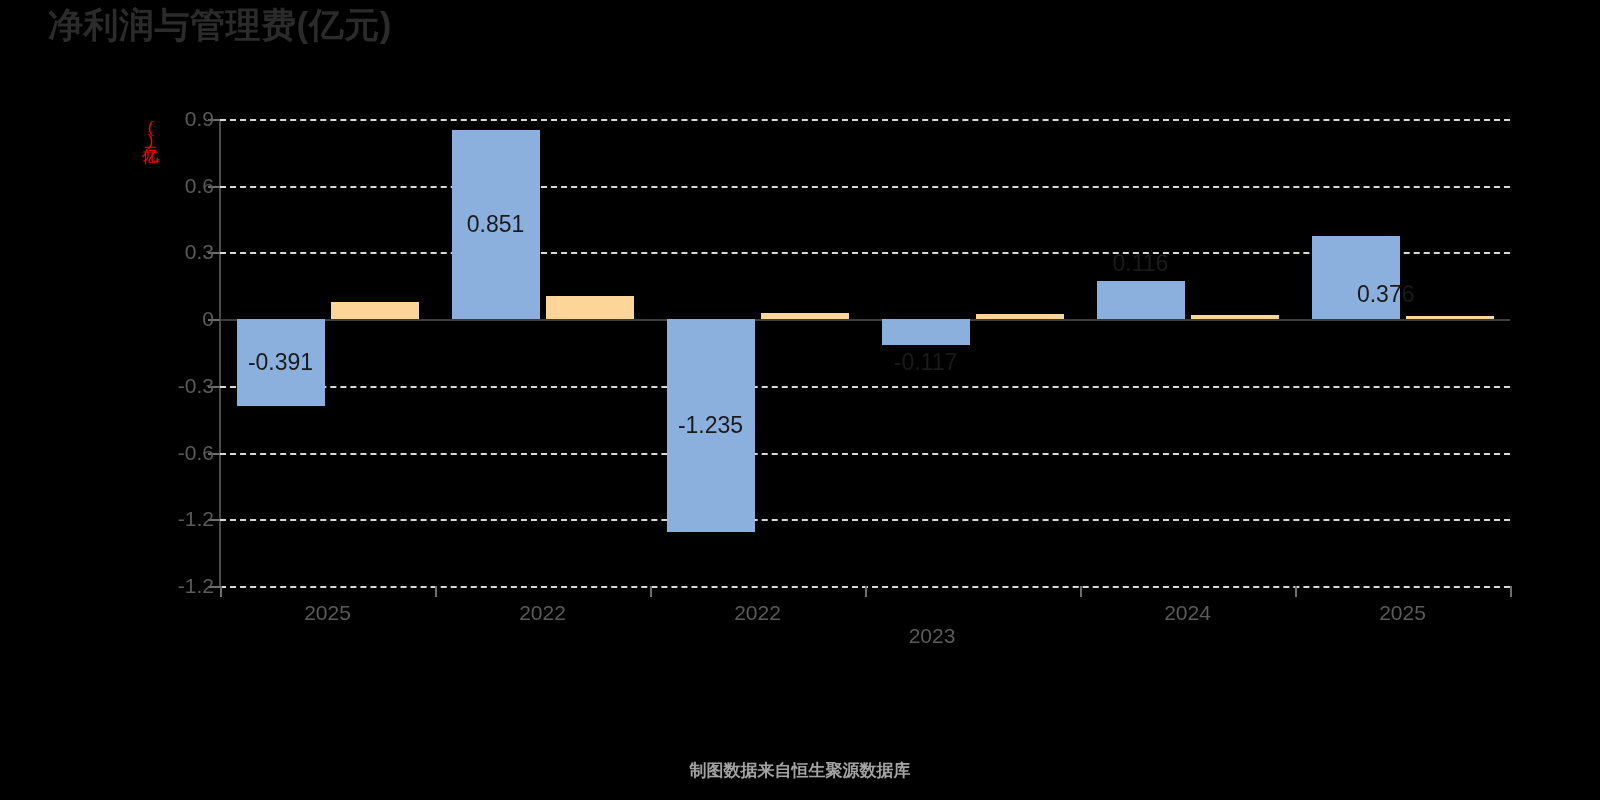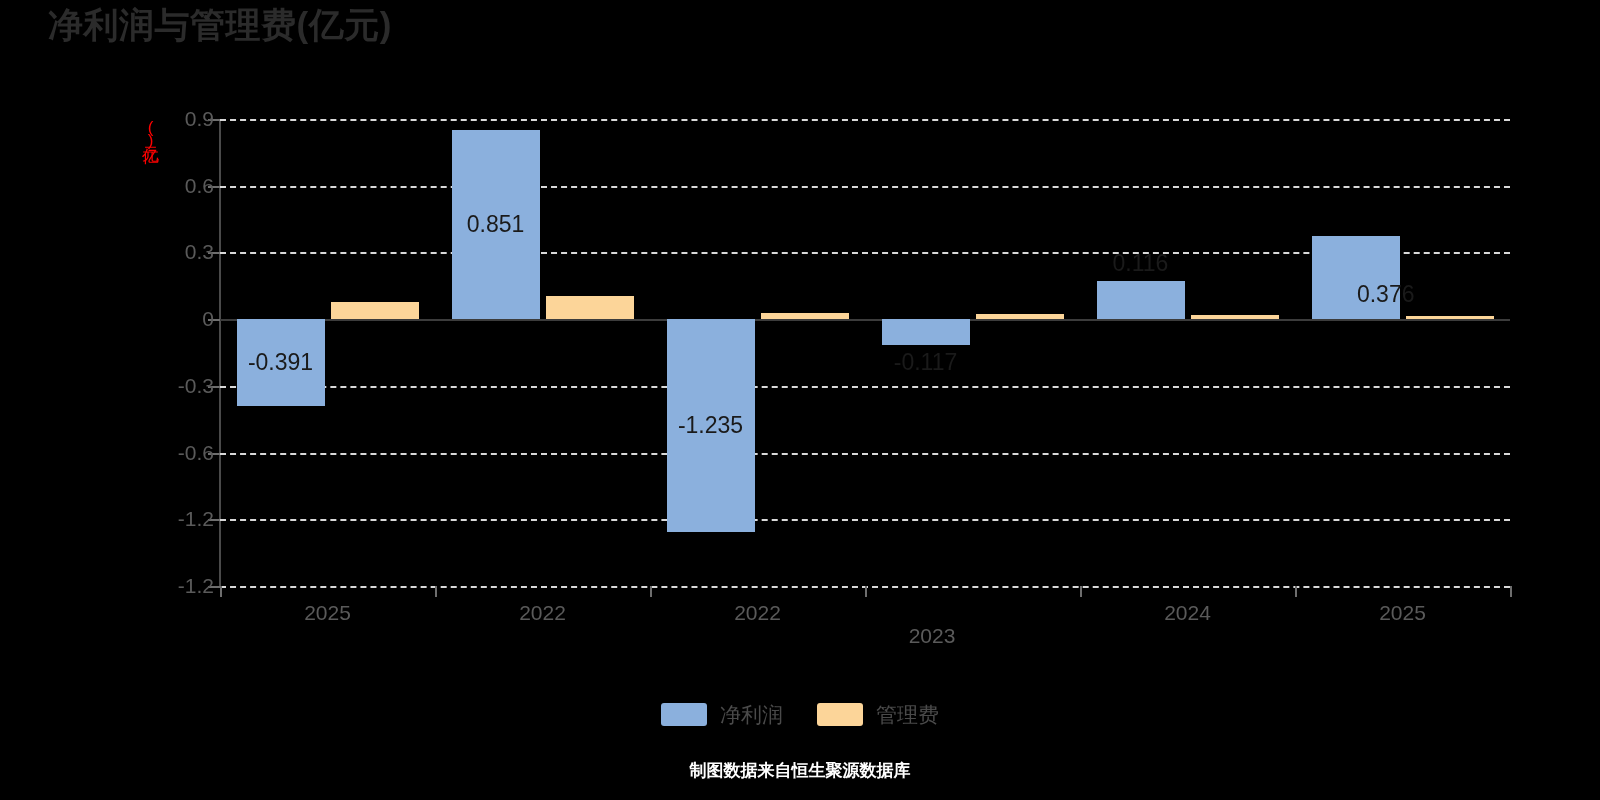--- a/index.html
+++ b/index.html
@@ -169,21 +169,21 @@
     white-space: nowrap;
   }
 
   
   #footer-note {
     position: absolute;
     left: 0;
     top: 761px;
     width: 1600px;
     text-align: center;
-    color: #ffffff;
+    color: #a3a3a3;
     font-size: 17px;
     font-weight: bold;
     line-height: 20px;
     white-space: nowrap;
   }
 </style>
 </head>
 <body>
 
 <div id="chart-root">
@@ -216,30 +216,20 @@
       <div class="bar bar-expense" style="left: 755.5px; top: 195.25px; width: 88px; height: 4.89238px; background: rgb(252, 213, 153);"></div>
       <div class="bar-label" style="width: 118px; left: 646.5px; top: 232.161px;">-0.117</div>
       <div class="bar bar-profit" style="left: 876.5px; top: 161.893px; width: 88px; height: 38.2495px; background: rgb(139, 176, 221);"></div>
       <div class="bar bar-expense" style="left: 970.5px; top: 195.918px; width: 88px; height: 4.22524px; background: rgb(252, 213, 153);"></div>
       <div class="bar-label" style="width: 118px; left: 861.5px; top: 132.893px;">0.116</div>
       <div class="bar bar-profit" style="left: 1091.5px; top: 116.528px; width: 88px; height: 83.6152px; background: rgb(139, 176, 221);"></div>
       <div class="bar bar-expense" style="left: 1185.5px; top: 196.585px; width: 88px; height: 3.5581px; background: rgb(252, 213, 153);"></div>
       <div class="bar-label" style="width: 118px; left: 1076.5px; top: 164px; text-align: right;">0.376</div>
     </div>
 
-  <div id="legend">
-    <div class="legend-item">
-      <span class="legend-swatch profit"></span>
-      <span class="legend-text">净利润</span>
-    </div>
-    <div class="legend-item">
-      <span class="legend-swatch expense"></span>
-      <span class="legend-text">管理费</span>
-    </div>
-  </div>
 
   <div id="footer-note">制图数据来自恒生聚源数据库</div>
 
 <div class="y-tick-mark" style="top: 119px;"></div>
     <div class="y-tick-label" style="top: 108px;">0.9</div>
     <div class="y-tick-mark" style="top: 185.714px;"></div>
     <div class="y-tick-label" style="top: 174.714px; margin-left: 24px;">0.6</div>
     <div class="y-tick-mark" style="top: 252.429px;"></div>
     <div class="y-tick-label" style="top: 241.429px;">0.3</div>
     <div class="y-tick-mark" style="top: 319.143px;"></div>

